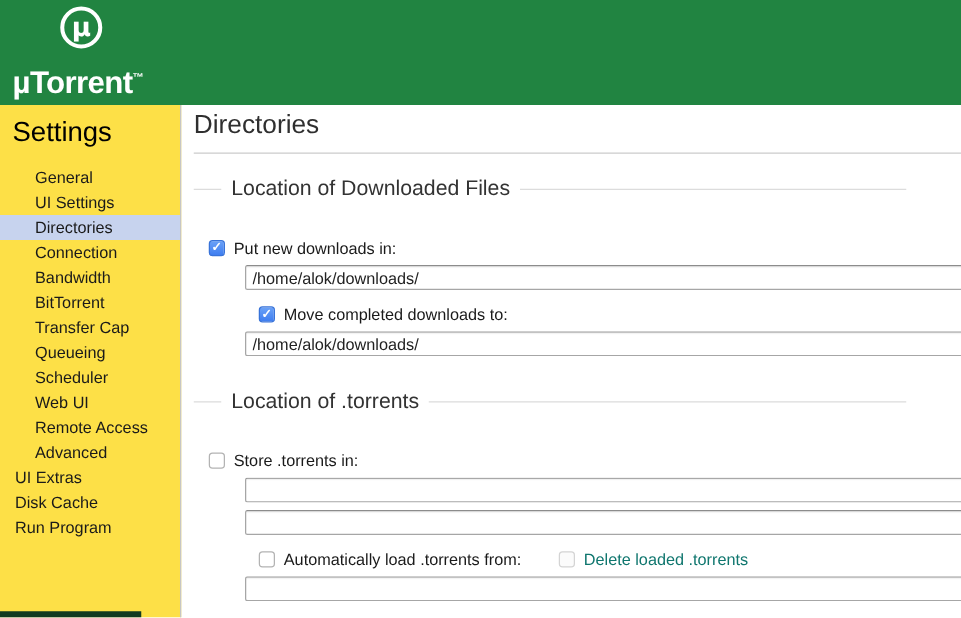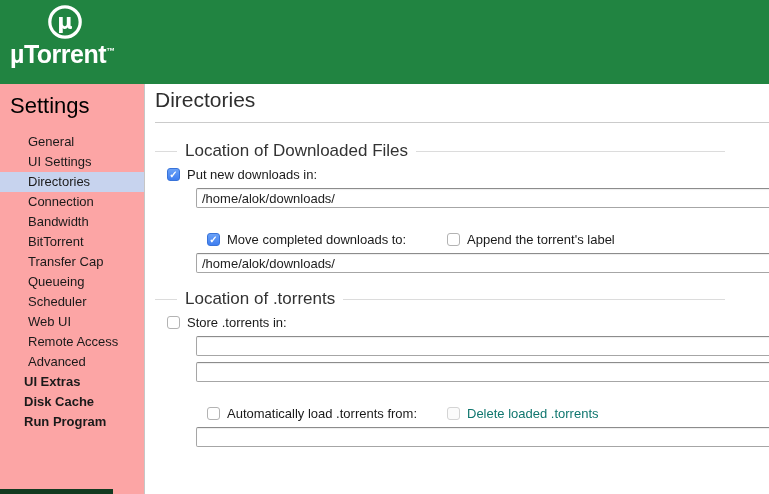--- a/index.html
+++ b/index.html
@@ -3,51 +3,51 @@
 <meta charset="utf-8">
 <style>
   * { margin:0; padding:0; box-sizing:border-box; }
   html,body { width:769px; height:494px; overflow:hidden; background:#fff;
               font-family:"Liberation Sans", sans-serif; }
   .stage { position:relative; width:769px; height:494px; }
 
   
   .header { position:absolute; top:0; left:0; width:769px; height:84px; background:#218441; }
   .logo-mark { position:absolute; left:46px; top:3px; }
-  .wordmark { position:absolute; left:10px; top:40px; color:#fff; font-size:25px;
+  .wordmark { position:absolute; left:10px; top:52px; color:#fff; font-size:25px;
               font-weight:bold; letter-spacing:-0.5px; }
   .wordmark sup { font-size:9px; font-weight:bold; vertical-align:super; }
 
   
   .sidebar { position:absolute; top:84px; left:0; width:145px; height:410px;
-             background:#fca5a5; border-right:1px solid #c6c6c6; }
+             background:#fde047; border-right:1px solid #c6c6c6; }
   .sidebar h1 { font-size:22px; font-weight:400; color:#000; margin:9px 0 13px 10px; line-height:26px; }
   .nav-item { height:20px; line-height:20px; font-size:13px; color:#1a1a1a;
               padding-left:28px; cursor:default; }
-  .nav-item.indent { padding-left:24px;font-weight:bold; }
+  .nav-item.indent { padding-left:12px; }
   .nav-item.selected { background:#c7d3ee; }
 
   
   .main { position:absolute; top:84px; left:146px; width:623px; height:410px;
           background:#fff; padding:4px 0 0 9px; }
   .main h2 { font-size:21px; font-weight:400; color:#2f2f2f; line-height:24px; margin:0; }
   .title-rule { border:none; border-top:1px solid #cbcbcb; margin-top:10px; width:614px; }
 
   .legend-row { display:flex; align-items:center; width:570px; }
   .legend-row .line { height:1px; background:#dcdcdc; }
   .legend-row .line.stub { width:22px; }
   .legend-row .line.tail { flex:1; }
   .legend-row .legend-text { font-size:17px; color:#333; padding:0 8px; white-space:nowrap; }
   .sec1 { margin-top:18px;justify-content:space-between; }
-  .sec2 { margin-top:16px; }
+  .sec2 { margin-top:26px; }
 
   .rows { padding-left:12px; }
   .form-row { display:flex; align-items:center; position:relative; height:15px; }
-  .r-top { margin-top:6px; }
-  .r-mid { margin-top:24px;padding-left:40px; }
+  .r-top { margin-top:30px; }
+  .r-mid { margin-top:12px;padding-left:40px; }
   .inline-pair { position:absolute; left:280px; top:0; display:flex; align-items:center; }
 
   .cb { width:13px; height:13px; border-radius:3px; background:#fff;
         border:1px solid #b3b3b3; display:inline-block; flex:0 0 13px;
         text-align:center; cursor:pointer; }
   .cb.checked { background:linear-gradient(#6aa1f7,#3f7ef0); border-color:#3873d9; }
   .cb.checked::after { content:"✓"; color:#fff; font-size:10px; font-weight:bold;
                        line-height:12px; display:block; }
   .cb.disabled { border-color:#d4d4d4; background:#fbfbfb; }
 
@@ -108,24 +108,20 @@
     <div class="rows">
       <div class="form-row r-top">
         <span class="cb checked"></span>
         <span class="cb-label">Put new downloads in:</span>
       </div>
       <input class="path-input" type="text" value="/home/alok/downloads/" style="">
 
       <div class="form-row r-mid">
         <span class="cb checked"></span>
         <span class="cb-label">Move completed downloads to:</span>
-        <span class="inline-pair">
-          <span class="cb"></span>
-          <span class="cb-label">Append the torrent's label</span>
-        </span>
       </div>
       <input class="path-input" type="text" value="/home/alok/downloads/" style="">
     </div>
 
     <div class="legend-row sec2">
       <span class="line stub"></span>
       <span class="legend-text">Location of .torrents</span>
       <span class="line tail"></span>
     </div>
 

